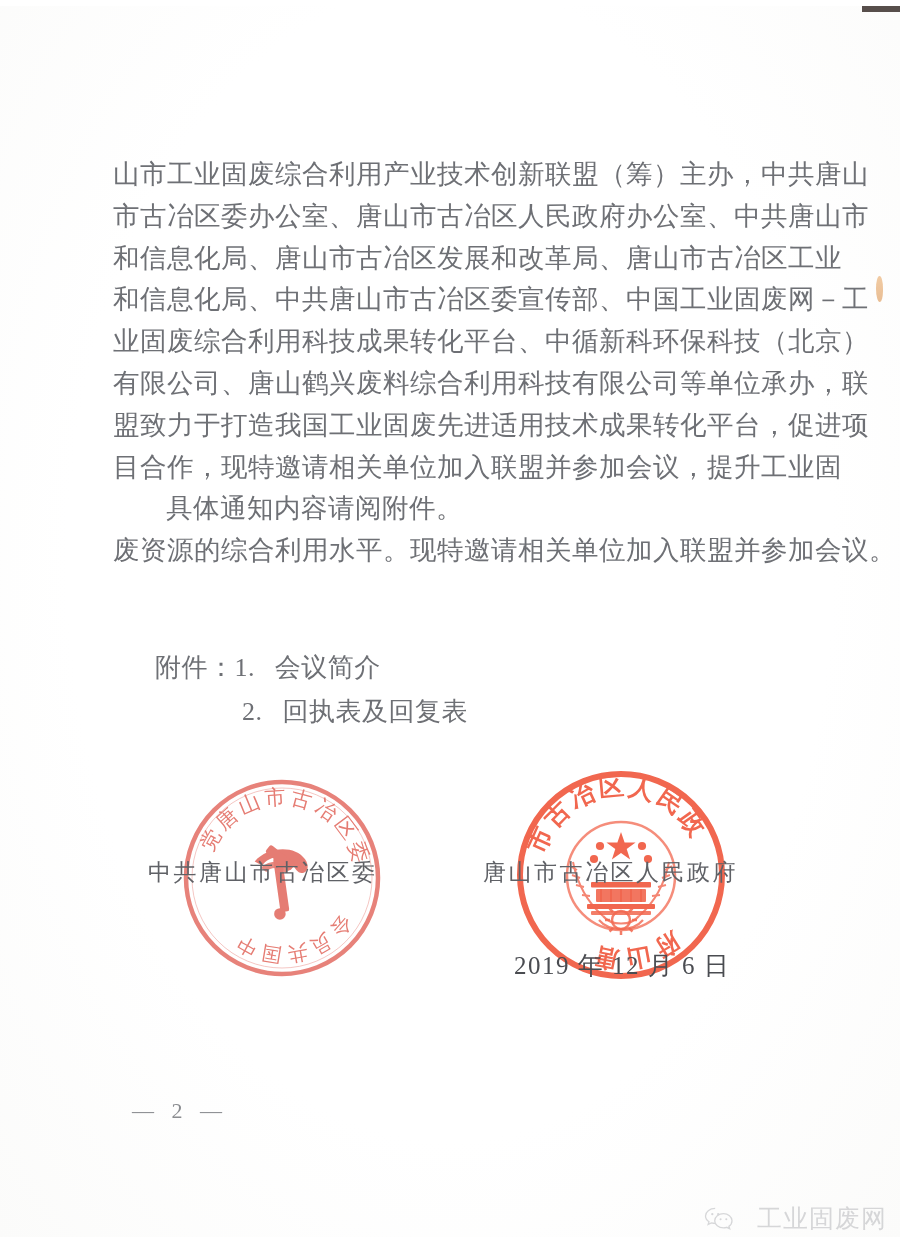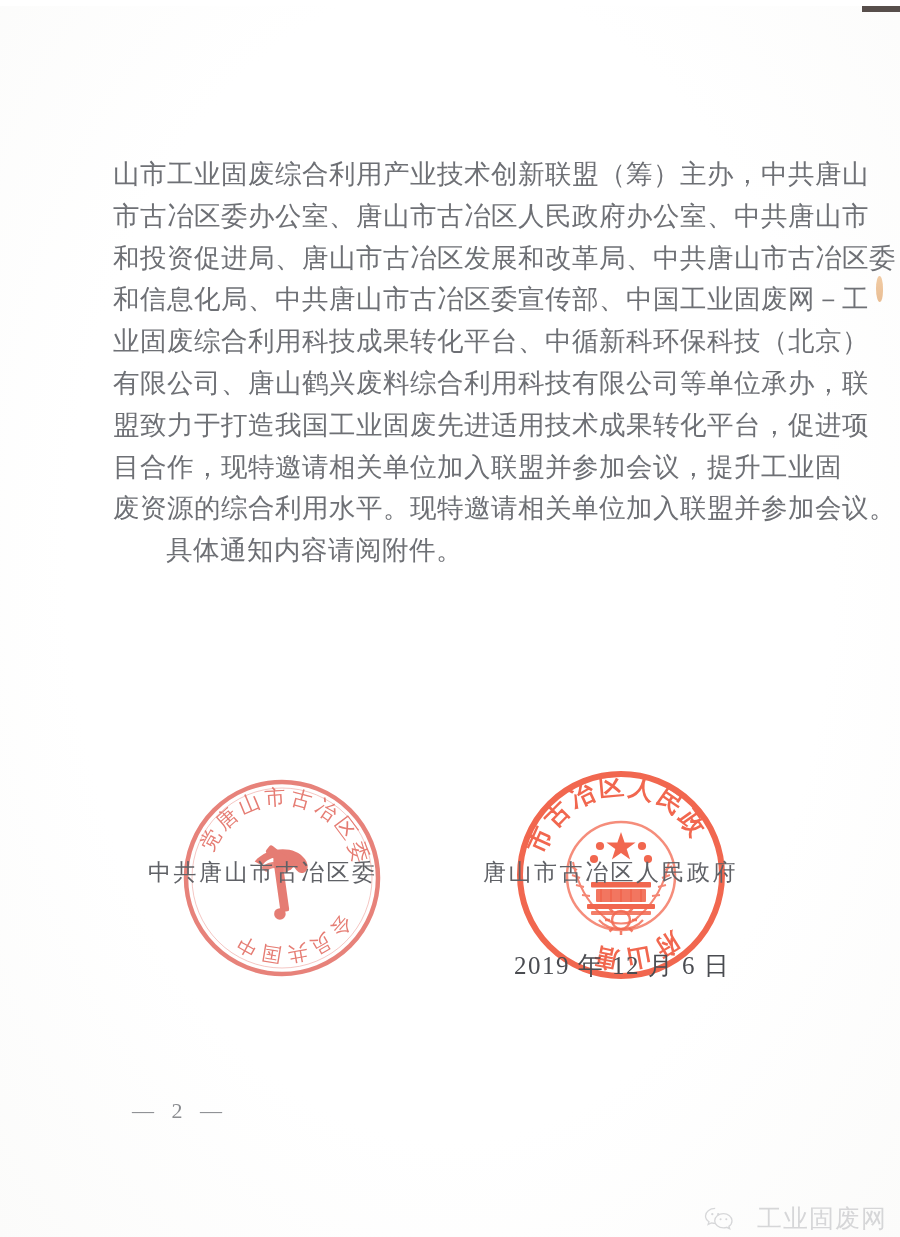--- a/index.html
+++ b/index.html
@@ -163,30 +163,42 @@
 
 <div class="page">
 
   <div class="paper-tone"></div>
   <div class="top-edge-mark"></div>
   <div class="ink-smudge"></div>
 
   <div class="doc-body">
     <div class="para-line">山市工业固废综合利用产业技术创新联盟（筹）主办，中共唐山</div>
     <div class="para-line">市古冶区委办公室、唐山市古冶区人民政府办公室、中共唐山市</div>
-    <div class="para-line">和投资促进局、唐山市古冶区发展和改革局、中共唐山市古冶区委</div>
+    <div class="para-line">和信息化局、唐山市古冶区发展和改革局、唐山市古冶区工业</div>
     <div class="para-line">和信息化局、中共唐山市古冶区委宣传部、中国工业固废网－工</div>
     <div class="para-line">业固废综合利用科技成果转化平台、中循新科环保科技（北京）</div>
     <div class="para-line">有限公司、唐山鹤兴废料综合利用科技有限公司等单位承办，联</div>
     <div class="para-line">盟致力于打造我国工业固废先进适用技术成果转化平台，促进项</div>
     <div class="para-line">目合作，现特邀请相关单位加入联盟并参加会议，提升工业固</div>
+    <div class="para-line para-indent">具体通知内容请阅附件。</div>
     <div class="para-line">废资源的综合利用水平。现特邀请相关单位加入联盟并参加会议。</div>
-    <div class="para-line para-indent">具体通知内容请阅附件。</div>
   </div>
 
+  <div class="attachments">
+    <div class="attach-row">
+      <span class="attach-label">附件：</span>
+      <span class="attach-num">1.</span>
+      <span>会议简介</span>
+    </div>
+    <div class="attach-row">
+      <span class="attach-spacer"></span>
+      <span class="attach-num">2.</span>
+      <span>回执表及回复表</span>
+    </div>
+  </div>
 
   <div class="sig-area">
 
     <div class="seal seal-party">
       <svg width="208" height="208" viewBox="0 0 208 208" aria-hidden="true">
         <g opacity="0.82">
           <circle cx="104" cy="104" r="96" fill="none" stroke="#e2675e" stroke-width="4.5"></circle>
           <circle cx="104" cy="104" r="90" fill="none" stroke="#e2675e" stroke-width="1" opacity="0.45"></circle>
 
           <g transform="translate(104,100) scale(1.05)" fill="#e06055">

